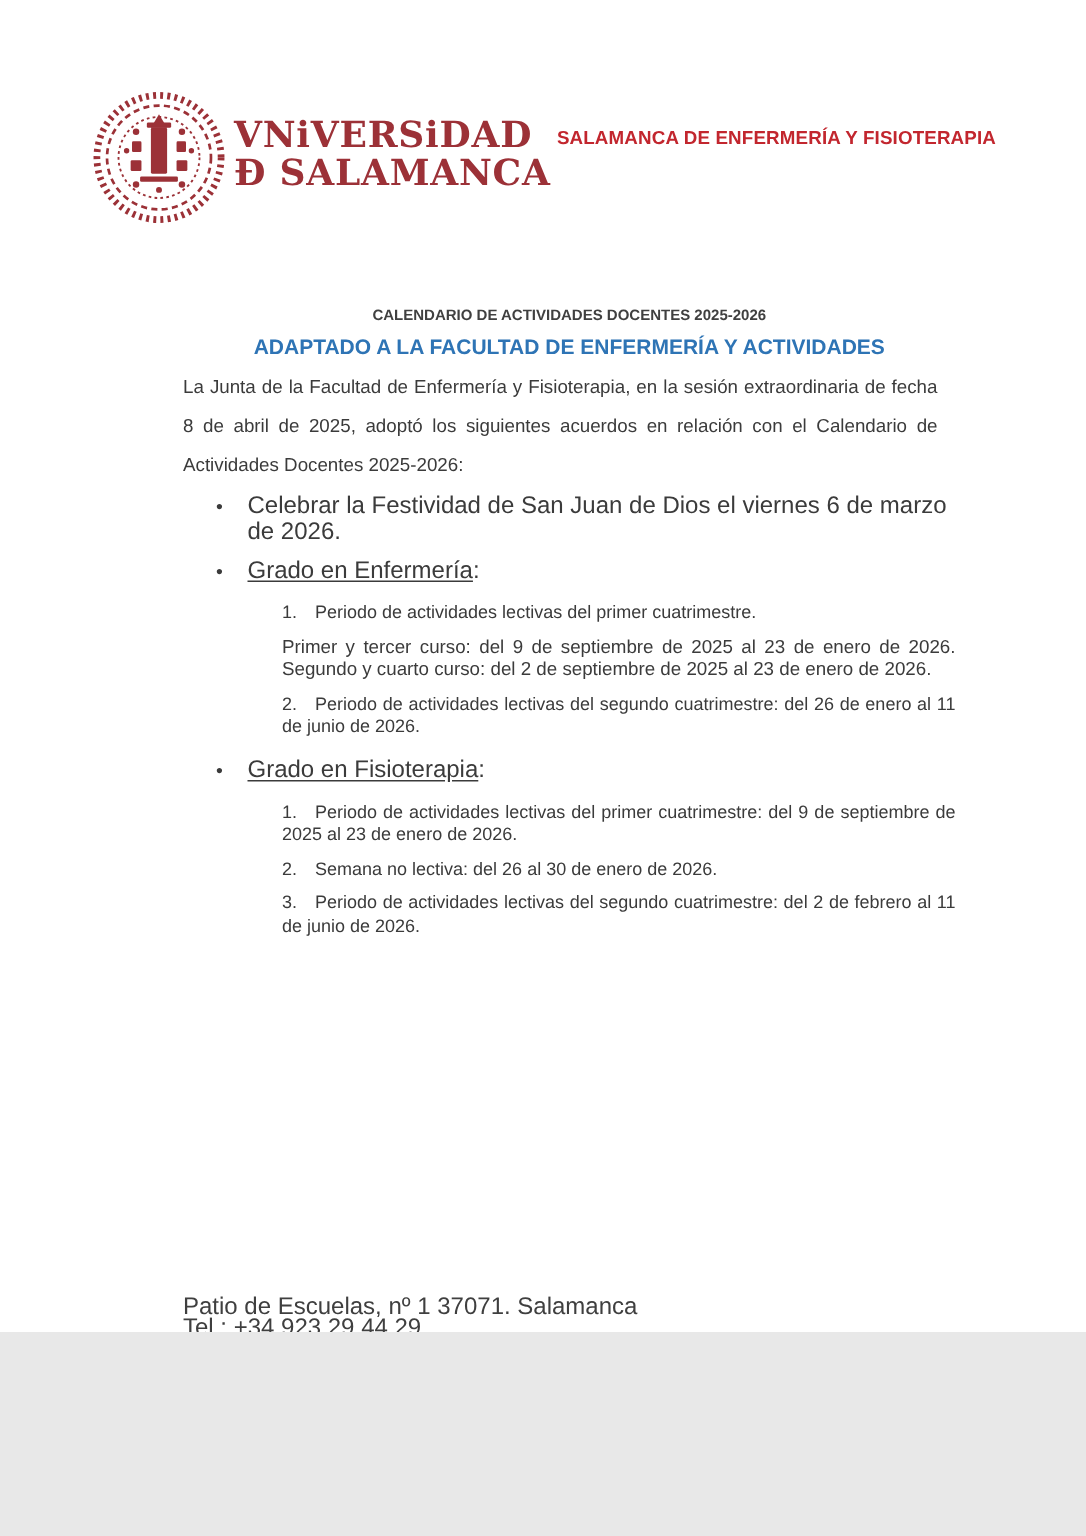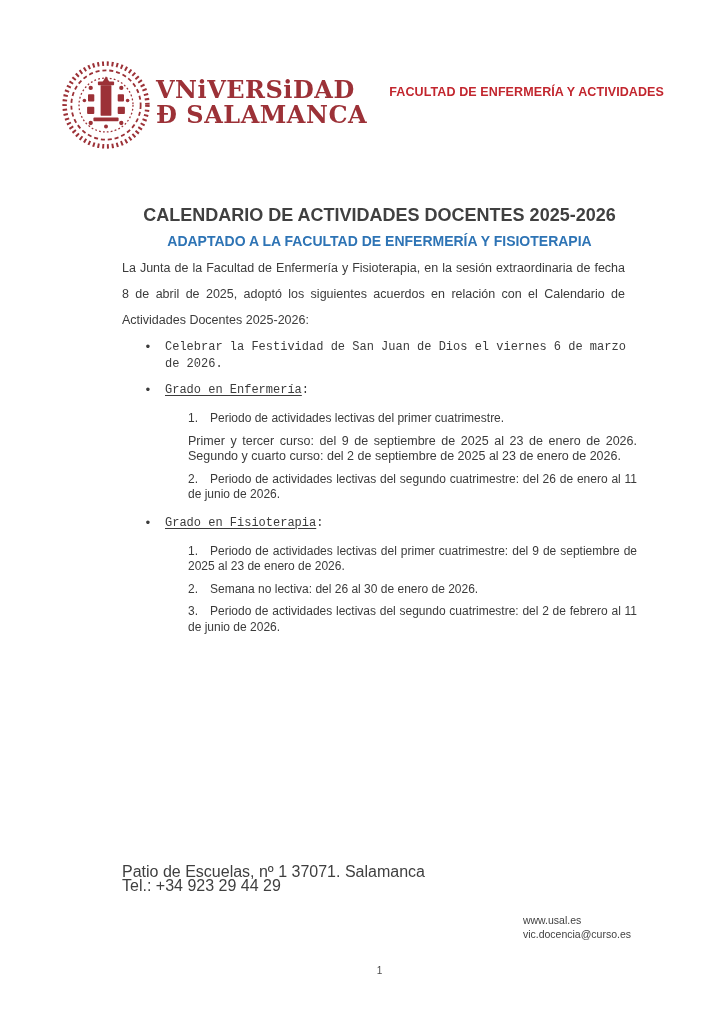--- a/index.html
+++ b/index.html
@@ -1,19 +1,19 @@
 <!DOCTYPE html>
 <html><head>
 <meta charset="utf-8">
 <style>
   html,body { margin:0; padding:0; background:#e8e8e8; }
   .page {
     position: relative;
     width: 724px;
-    height: 1024px;
+    height: 888px;
     margin: 0 auto;
     background: #ffffff;
     font-family: "Liberation Sans", sans-serif;
     color: #3b3b3b;
     overflow: hidden;
   }
 
   
   .seal {
     position: absolute;
@@ -42,21 +42,21 @@
 
   
   .content {
     position: absolute;
     left: 122px; top: 205px;
     width: 515px;
   }
   .doc-title {
     margin: 0 0 7px 0;
     text-align: center;
-    font-size: 18px;
+    font-size: 10px;
     font-weight: bold;
     color: #404040;
   }
   .doc-subtitle {
     margin: 0 0 6px 0;
     text-align: center;
     font-size: 14px;
     font-weight: bold;
     color: #2e74b5;
   }
@@ -71,23 +71,22 @@
     margin: 0 12px 6px 0;
     font-size: 12.5px;
     line-height: 26px;
     text-align: justify;
   }
 
   .bullet-item {
     position: relative;
     padding-left: 43px;
     margin: 0 0 9px 0;
-    font-size: 12px;
+    font-size: 16px;
     line-height: 17px;
-    font-family: Liberation Mono, monospace;
   }
   .bullet-item::before {
     content: "\2022";
     position: absolute;
     left: 22px; top: 0;
     font-size: 13px;
   }
   .section-heading-text { text-decoration: underline; text-underline-offset: 2px; text-align: center; }
 
   .numbered {
@@ -162,26 +161,26 @@
       <circle cx="67" cy="70" r="2.4"></circle>
       <circle cx="50" cy="74" r="2.2"></circle>
     </g>
   </svg>
 
   <div class="wordmark">
     <div>VNiVERSiDAD</div>
     <div>Ð SALAMANCA</div>
   </div>
 
-  <div class="faculty-label">FACULTAD DE ENFERMERÍA Y ACTIVIDADES</div>
+  <div class="faculty-label">SALAMANCA DE ENFERMERÍA Y FISIOTERAPIA</div>
 
   <div class="content">
 
     <h1 class="doc-title">CALENDARIO DE ACTIVIDADES DOCENTES 2025-2026</h1>
-    <div class="doc-subtitle">ADAPTADO A LA FACULTAD DE ENFERMERÍA Y FISIOTERAPIA</div>
+    <div class="doc-subtitle">ADAPTADO A LA FACULTAD DE ENFERMERÍA Y ACTIVIDADES</div>
 
     <p class="intro">La Junta de la Facultad de Enfermería y Fisioterapia, en la sesión extraordinaria de fecha 8 de abril de 2025, adoptó los siguientes acuerdos en relación con el Calendario de Actividades Docentes 2025-2026:</p>
 
     <div class="bullet-item">Celebrar la Festividad de San Juan de Dios el viernes 6 de marzo de 2026.</div>
 
     <div class="bullet-item"><span class="section-heading-text">Grado en Enfermería</span><span>:</span></div>
 
     <div class="numbered">
       <div class="num-item"><span class="num">1.</span><span>Periodo de actividades lectivas del primer cuatrimestre.</span></div>
 

